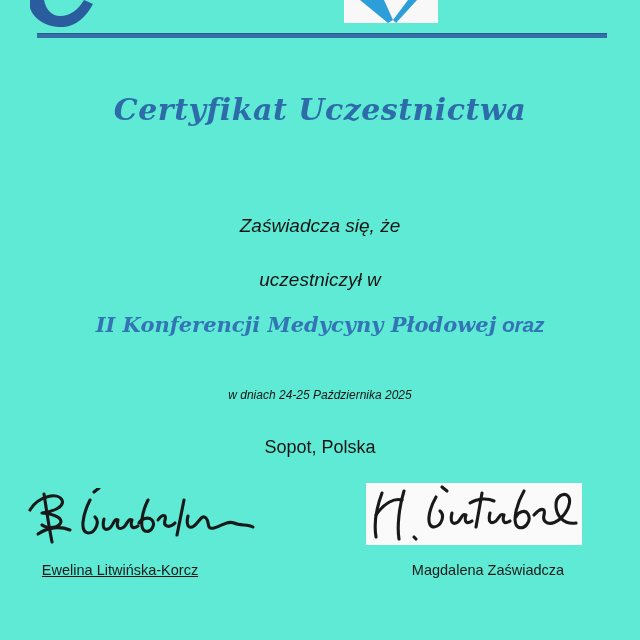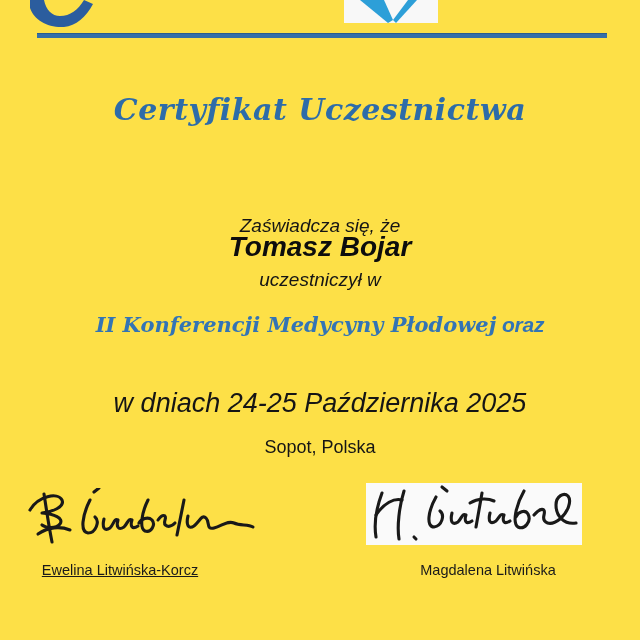--- a/index.html
+++ b/index.html
@@ -1,37 +1,37 @@
 <!DOCTYPE html>
 <html><head>
 <meta charset="utf-8">
 <style>
   html,body{margin:0;padding:0;background:#ffffff;}
   .page{
-    position:relative;width:640px;height:640px;background:#fde047;overflow:hidden;
+    position:relative;width:640px;height:640px;background:#5eead4;overflow:hidden;
     font-family:"Liberation Sans", sans-serif;color:#111111;
   }
   .abs{position:absolute;}
   .centered{left:0;width:640px;text-align:center;}
   
   .divider{left:37px;top:33px;width:570px;height:4px;background:#356fa8;border-top:1px solid #2a5c8e;}
   .logo-left{left:28px;top:0;}
   .logo-right{left:344px;top:0;}
   
   .title{
     top:92px;font-family:"DejaVu Serif", serif;font-style:italic;font-weight:bold;
     font-size:30px;color:#2d6ca9;letter-spacing:0.5px;
   }
   .statement{top:182px;font-style:italic;font-size:19px;color:#151515;margin-top:33px;}
   .participant{top:231px;font-style:italic;font-weight:bold;font-size:28px;color:#0d0d0d;}
   .participation{top:269px;font-style:italic;font-size:19px;color:#151515;}
   .event{top:311px;font-size:21px;line-height:28px;font-weight:bold;font-style:italic;color:#3374b5;}
   .event .serif-part{font-family:"DejaVu Serif", serif;}
   .event .sans-part{font-family:"Liberation Sans", sans-serif;letter-spacing:-0.2px;}
-  .date-line{top:388px;font-style:italic;font-size:27px;color:#151515;}
+  .date-line{top:388px;font-style:italic;font-size:12px;color:#151515;}
   .location{top:437px;font-size:18px;color:#151515;}
   
   .sig{stroke:#191919;fill:none;stroke-width:3.1;stroke-linecap:round;stroke-linejoin:round;}
   .sig-left{left:24px;top:488px;}
   .sig-right{left:366px;top:483px;}
   .signame-left{left:20px;top:562px;width:200px;text-align:center;font-size:14.5px;color:#1a1a1a;text-decoration:underline;}
   .signame-right{left:388px;top:562px;width:200px;text-align:center;font-size:14.5px;color:#1a1a1a;}
 </style>
 </head>
 <body>
@@ -47,21 +47,20 @@
     <path d="M16 0 L40 0 L49 20 L44 23 Z" fill="#2d9fd8"></path>
     <path d="M49 20 L64 0 L73 0 L52 23 Z" fill="#2d9fd8"></path>
   </svg>
 
   <div class="abs divider"></div>
 
   <div class="abs centered title">Certyfikat Uczestnictwa</div>
 
   <div class="abs centered statement">Zaświadcza się, że</div>
 
-  <div class="abs centered participant">Tomasz Bojar</div>
 
   <div class="abs centered participation">uczestniczył w</div>
 
   <div class="abs centered event">
     <div><span class="serif-part">II Konferencji Medycyny Płodowej</span><span class="sans-part"> oraz</span></div>
   </div>
 
   <div class="abs centered date-line">w dniach 24-25 Października 2025</div>
 
   <div class="abs centered location">Sopot, Polska</div>
@@ -93,15 +92,15 @@
       <path d="M86 30 C84 38 86 43 92 39 C96 35 96 30 100 32 C98 38 100 42 106 38"></path>
       <path d="M116 10 L110 44"></path>
       <path d="M104 20 C112 15 122 15 128 18"></path>
       <path d="M124 30 C122 38 124 42 130 38 C134 34 134 30 138 32 C136 38 138 42 144 38"></path>
       <path d="M158 8 C150 22 146 40 152 44 C158 47 166 39 162 31 C159 26 152 29 150 34"></path>
       <path d="M168 32 C174 25 180 24 178 32 C176 40 184 44 194 36 C202 29 206 18 202 13 C198 9 190 13 190 22 C190 33 198 42 210 40"></path>
     </g>
   </svg>
 
   <div class="abs signame-left">Ewelina Litwińska-Korcz</div>
-  <div class="abs signame-right">Magdalena Litwińska</div>
+  <div class="abs signame-right">Magdalena Zaświadcza</div>
 
 </div>
 
 </body></html>

